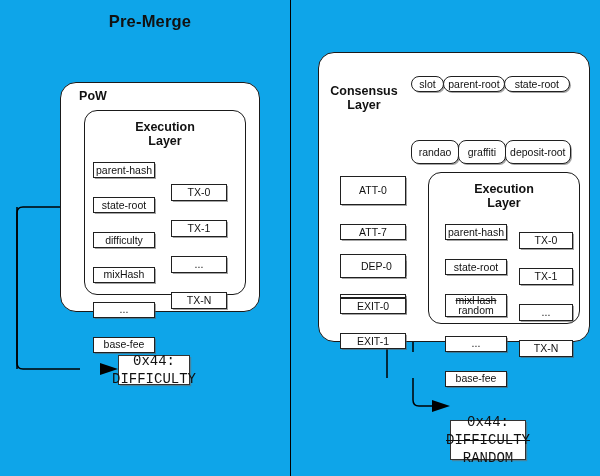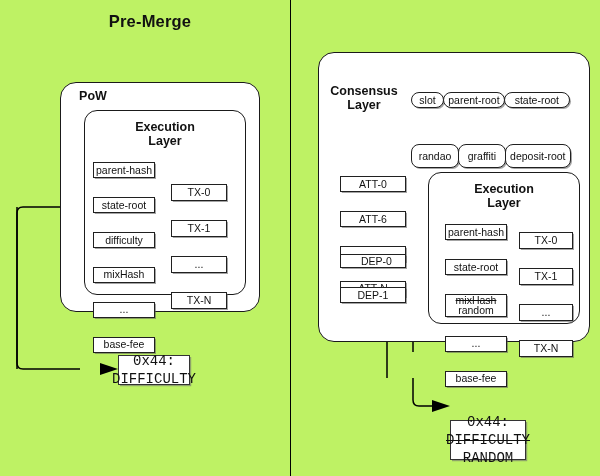--- a/index.html
+++ b/index.html
@@ -4,21 +4,21 @@
 <style>
   html, body {
     margin: 0;
     padding: 0;
     background: #ffffff;
   }
   #canvas {
     position: relative;
     width: 600px;
     height: 476px;
-    background: #bef264;
+    background: #0ea5e9;
     font-family: "Liberation Sans", sans-serif;
     overflow: hidden;
   }
   .abs { position: absolute; box-sizing: border-box; }
 
   
   .divider {
     left: 290px; top: 0; width: 0; height: 476px;
     border-left: 1.6px solid #000;
   }
@@ -66,21 +66,21 @@
     box-sizing: border-box;
     margin-top: -1.1px;
     box-shadow: 1.4px 1.4px 0 -0.4px rgba(90,90,90,0.55);
   }
   .cell:first-child { margin-top: 0; }
   .cell.tall { flex-direction: column; justify-content: center; line-height: 1.02; }
   .strike { text-decoration: line-through; text-decoration-thickness: 1px; }
 
   
   .rowgroup { display: flex; }
-  .rowgroup .cell { margin-top: 16px; margin-left: -1.1px; height: 100%; border-radius: 8px; }
+  .rowgroup .cell { margin-top: 0; margin-left: -1.1px; height: 100%; border-radius: 8px; }
   .rowgroup .cell:first-child { margin-left: 0; }
 
   
   .plainbox {
     border: 1.2px solid #333;
     background: #fff;
     box-shadow: 1.6px 1.6px 0 -0.4px rgba(110,110,110,0.6);
     display: flex;
     align-items: center;
     justify-content: center;
@@ -164,38 +164,42 @@
     <div>Layer</div>
   </div>
 
   <div class="abs rowgroup" style="left:411px; top:76px; width:160px; height:16px;">
     <div class="cell" style="width:33px;">slot</div>
     <div class="cell" style="width:62px;">parent-root</div>
     <div class="cell" style="width:66px;">state-root</div>
   </div>
 
 
-  <div class="abs rowgroup" style="left:411px; top:128px; width:160px; height:24px;">
+  <div class="abs rowgroup" style="left:411px; top:140px; width:160px; height:24px;">
     <div class="cell" style="width:48px;">randao</div>
     <div class="cell" style="width:48px;">graffiti</div>
     <div class="cell" style="width:66px;">deposit-root</div>
   </div>
 
   <div class="abs fieldstack" style="left:340px; top:176px; width:66px;">
-    <div class="cell" style="height:16px;text-align:center;">ATT-0</div>
-    <div class="cell" style="height:16px;">ATT-6</div>
+    <div class="cell" style="height:29px;text-align:center;">ATT-0</div>
+    <div class="cell" style="height:16px;">ATT-7</div>
     <div class="cell" style="height:16px;">...</div>
     <div class="cell" style="height:16px;">ATT-N</div>
   </div>
 
   <div class="abs fieldstack" style="left:340px; top:254px; width:66px;">
-    <div class="cell" style="height:14px;padding-left:7px;">DEP-0</div>
+    <div class="cell" style="height:24px;padding-left:7px;">DEP-0</div>
     <div class="cell" style="height:16px;">DEP-1</div>
   </div>
 
+  <div class="abs fieldstack" style="left:340px; top:298px; width:66px;">
+    <div class="cell" style="height:16px;">EXIT-0</div>
+    <div class="cell" style="height:16px;">EXIT-1</div>
+  </div>
 
   <div class="abs rbox-inner" style="left:428px; top:172px; width:152px; height:152px;"></div>
   <div class="abs rbox-label" style="left:428px; top:182px; width:152px;">
     <div>Execution</div>
     <div>Layer</div>
   </div>
 
   <div class="abs fieldstack" style="left:445px; top:224px; width:62px;">
     <div class="cell" style="height:16px;">parent-hash</div>
     <div class="cell" style="height:16px;">state-root</div>

